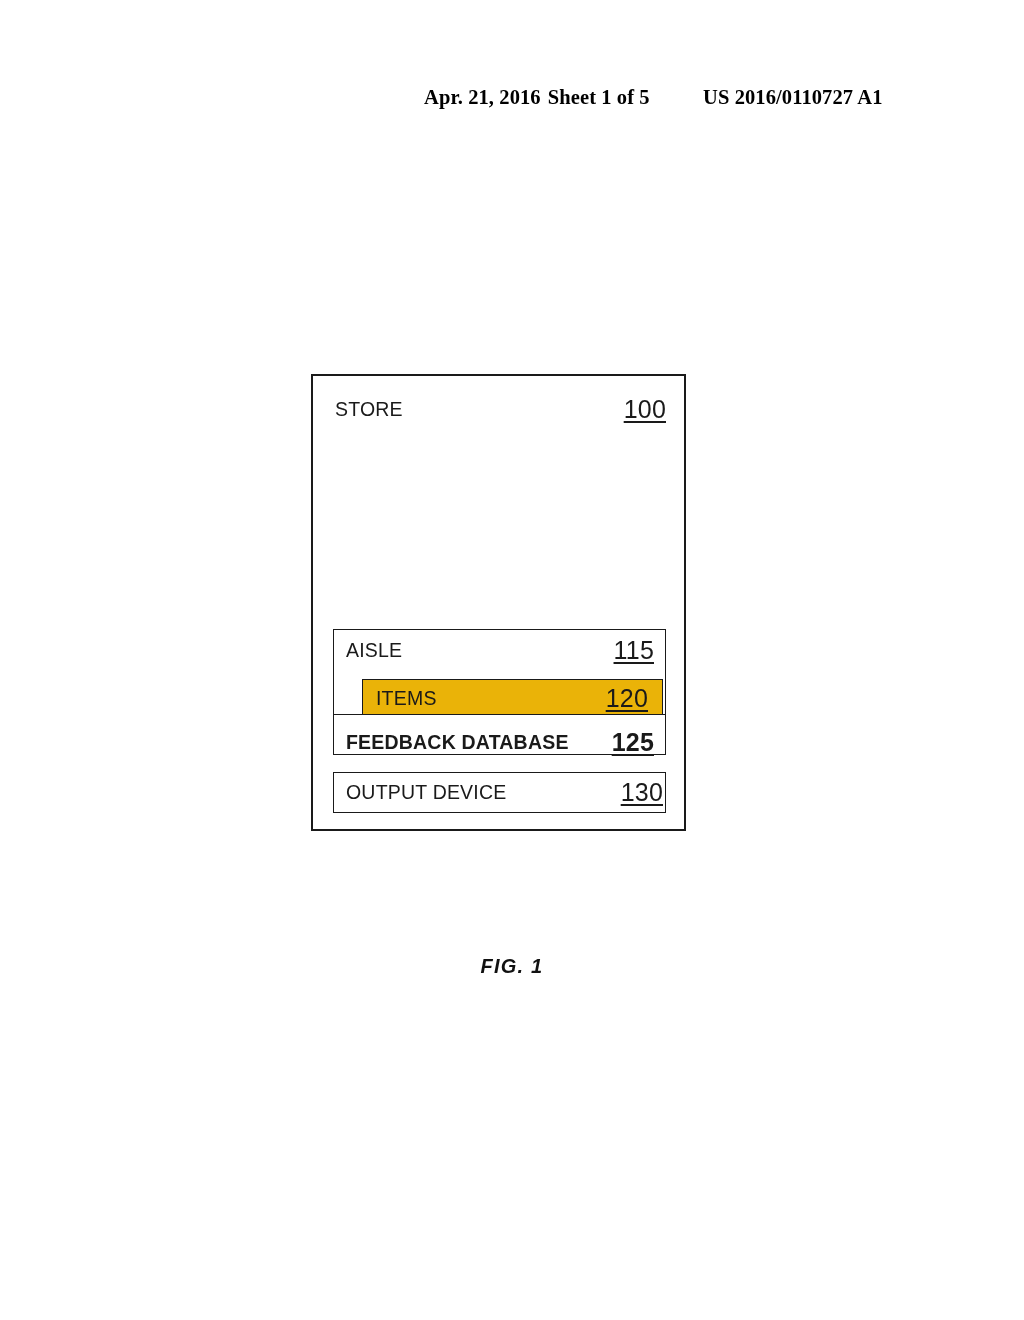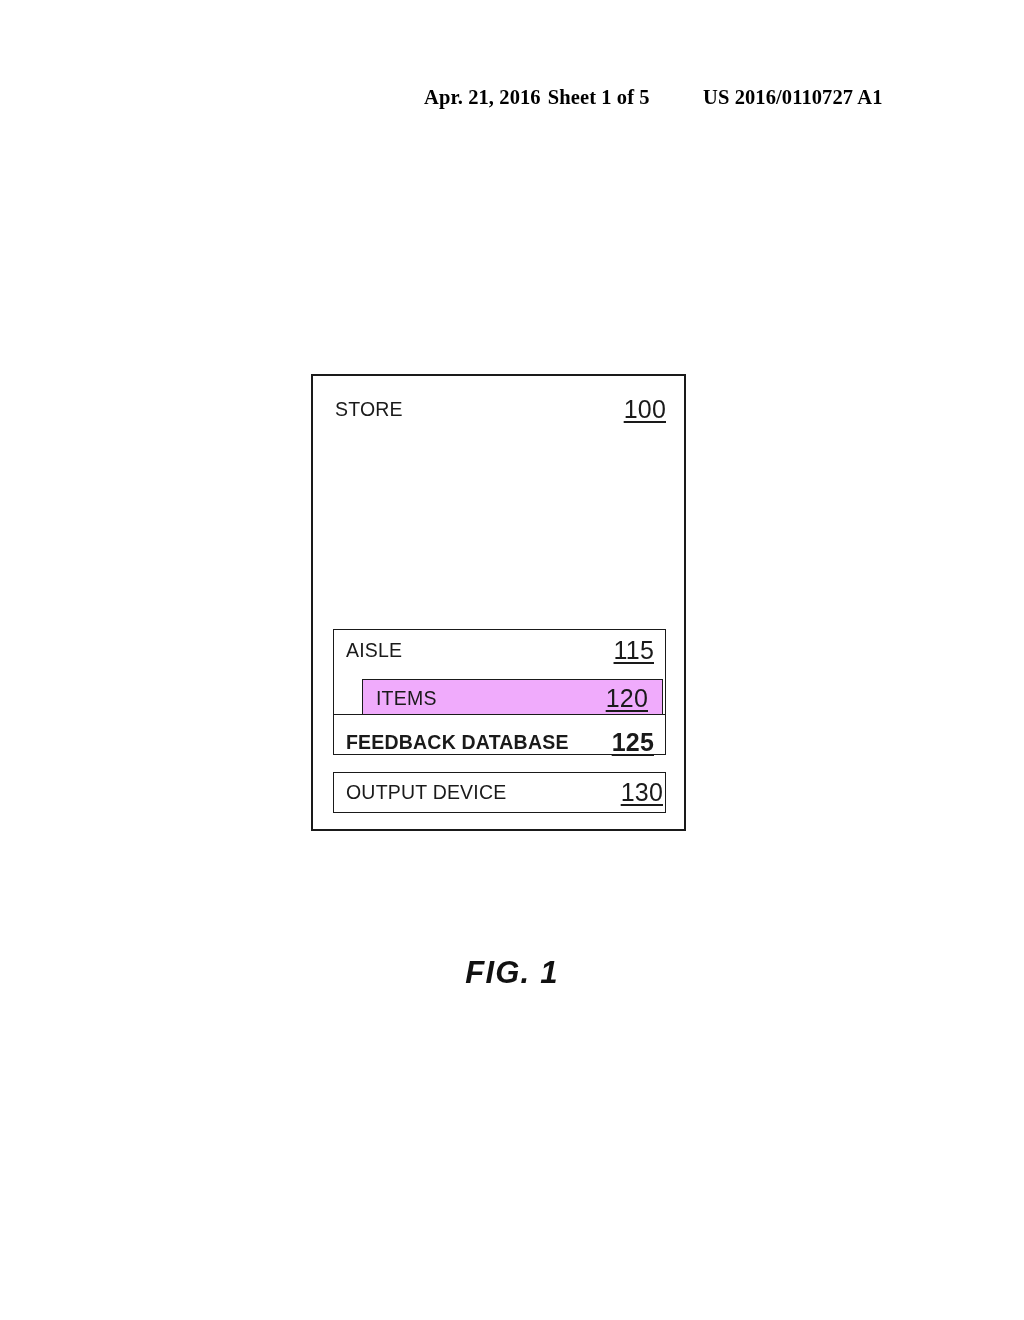--- a/index.html
+++ b/index.html
@@ -154,40 +154,40 @@
 
   
   .mod-items {
     position: absolute;
     left: 16px;
     top: 40px;
     width: 301px;
     height: 39px;
     box-sizing: border-box;
     border: 1.6px solid #1a1a1a;
-    background: #f0abfc;
+    background: #eab308;
     padding: 7px 14px 0 13px;
   }
 
   .aisle-inner {
     position: relative;
     height: 100%;
   }
 
   
   .fig-caption {
     position: absolute;
     left: 0;
     top: 955px;
     width: 1024px;
     text-align: center;
     font-family: "Liberation Sans", sans-serif;
     font-style: italic;
     font-weight: bold;
-    font-size: 31px;
+    font-size: 20px;
     letter-spacing: 1.2px;
     color: #111111;
   }
 </style>
 </head>
 <body>
 
 <div class="pub-header">
   <span class="hdr-mid">
     <span>Apr. 21, 2016</span><span class="hdr-sheet">Sheet 1 of 5</span>

